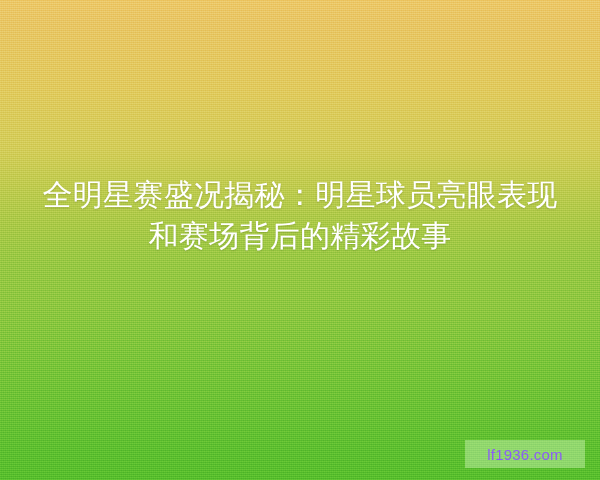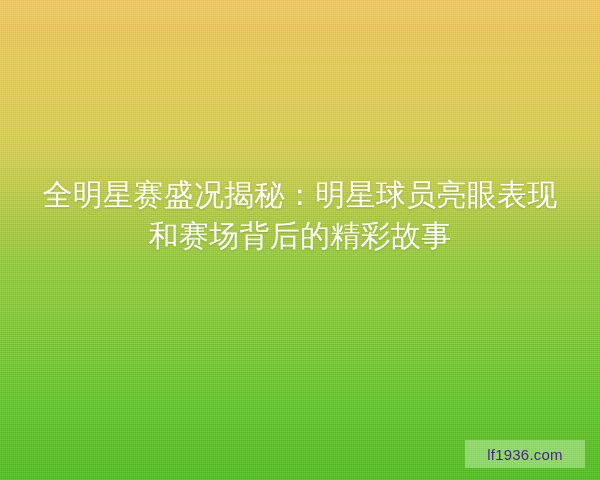--- a/index.html
+++ b/index.html
@@ -93,21 +93,21 @@
     width: 120px;
     height: 28px;
     background: rgba(230, 255, 210, 0.38);
     display: flex;
     align-items: center;
     justify-content: center;
     box-sizing: border-box;
   }
 
   #cover-watermark-text {
-    color: #4c1d95;
+    color: #8b5cf6;
     font-size: 15px;
     line-height: 15px;
     letter-spacing: 0.2px;
     font-weight: 400;
   }
 </style>
 </head>
 <body>
 
 <div id="cover-card">

